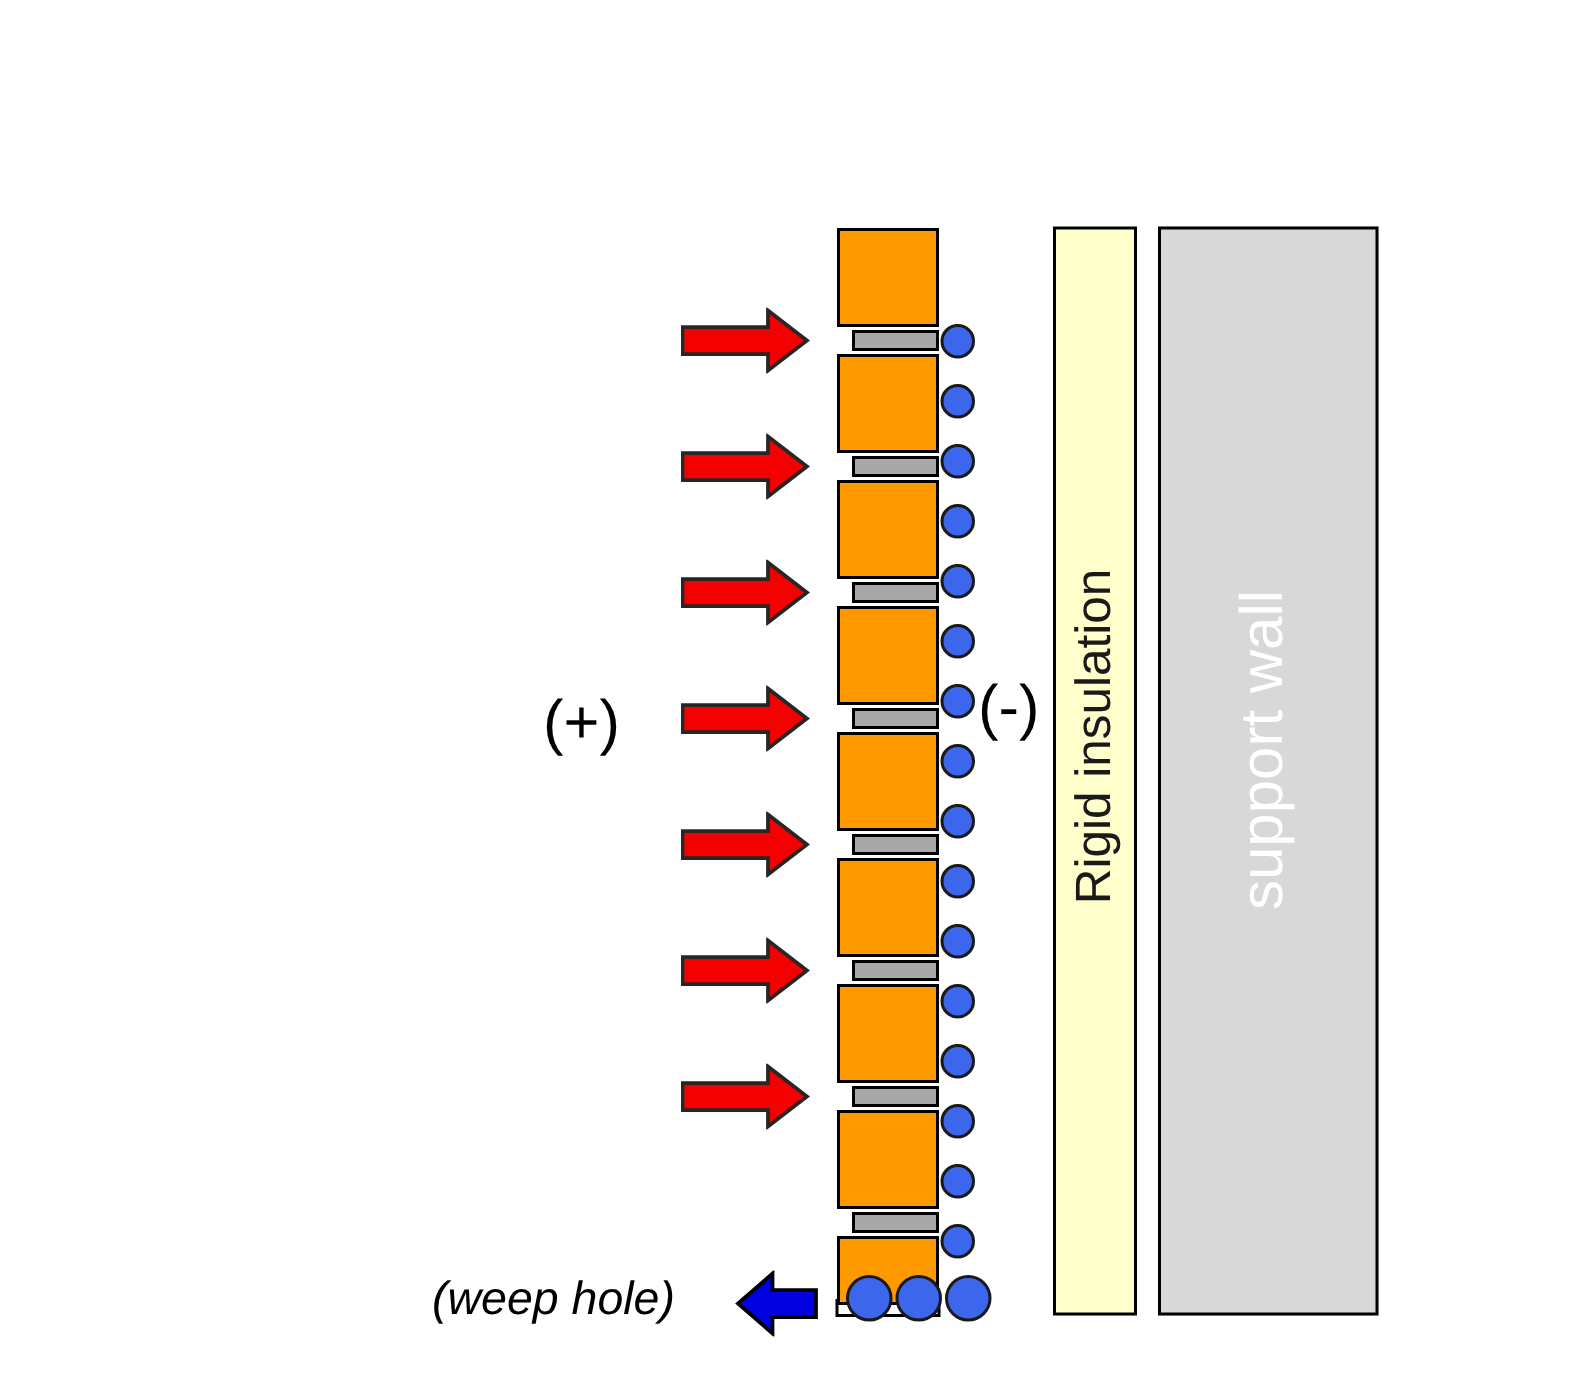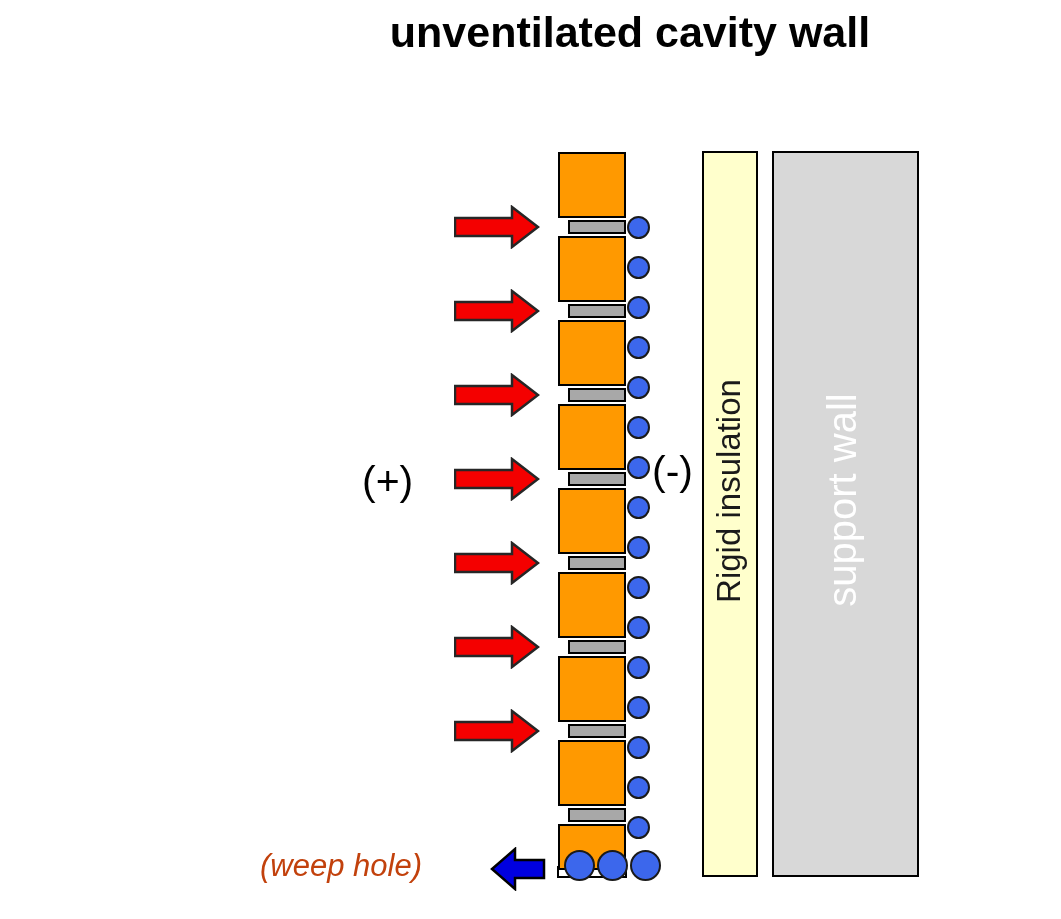--- a/index.html
+++ b/index.html
@@ -72,25 +72,24 @@
   #support-text{
     left:842px;top:500px;
     font-size:40px;color:#ffffff;
   }
 </style>
 </head>
 <body>
 
 <div id="canvas">
 
-  <div class="abs" id="title">unventilated cavity wall</div>
 
   <div class="abs" id="plus-label">(+)</div>
   <div class="abs" id="minus-label">(-)</div>
-  <div class="abs" id="weep-label" style="color: #c2410c;">(weep hole)</div>
+  <div class="abs" id="weep-label" style="color: #000000; margin-left: 28px;">(weep hole)</div>
 
   <div class="abs" id="rain-arrows">
       <div class="arrow-box" style="left: 454px; top: 205px;"><svg width="86" height="44" viewBox="0 0 86 44">
           <polygon points="1,13 58,13 58,2 84,22 58,42 58,31 1,31" fill="#F40000" stroke="#262626" stroke-width="2.5"></polygon>
         </svg></div>
       <div class="arrow-box" style="left: 454px; top: 289px;"><svg width="86" height="44" viewBox="0 0 86 44">
           <polygon points="1,13 58,13 58,2 84,22 58,42 58,31 1,31" fill="#F40000" stroke="#262626" stroke-width="2.5"></polygon>
         </svg></div>
       <div class="arrow-box" style="left: 454px; top: 373px;"><svg width="86" height="44" viewBox="0 0 86 44">
           <polygon points="1,13 58,13 58,2 84,22 58,42 58,31 1,31" fill="#F40000" stroke="#262626" stroke-width="2.5"></polygon>

